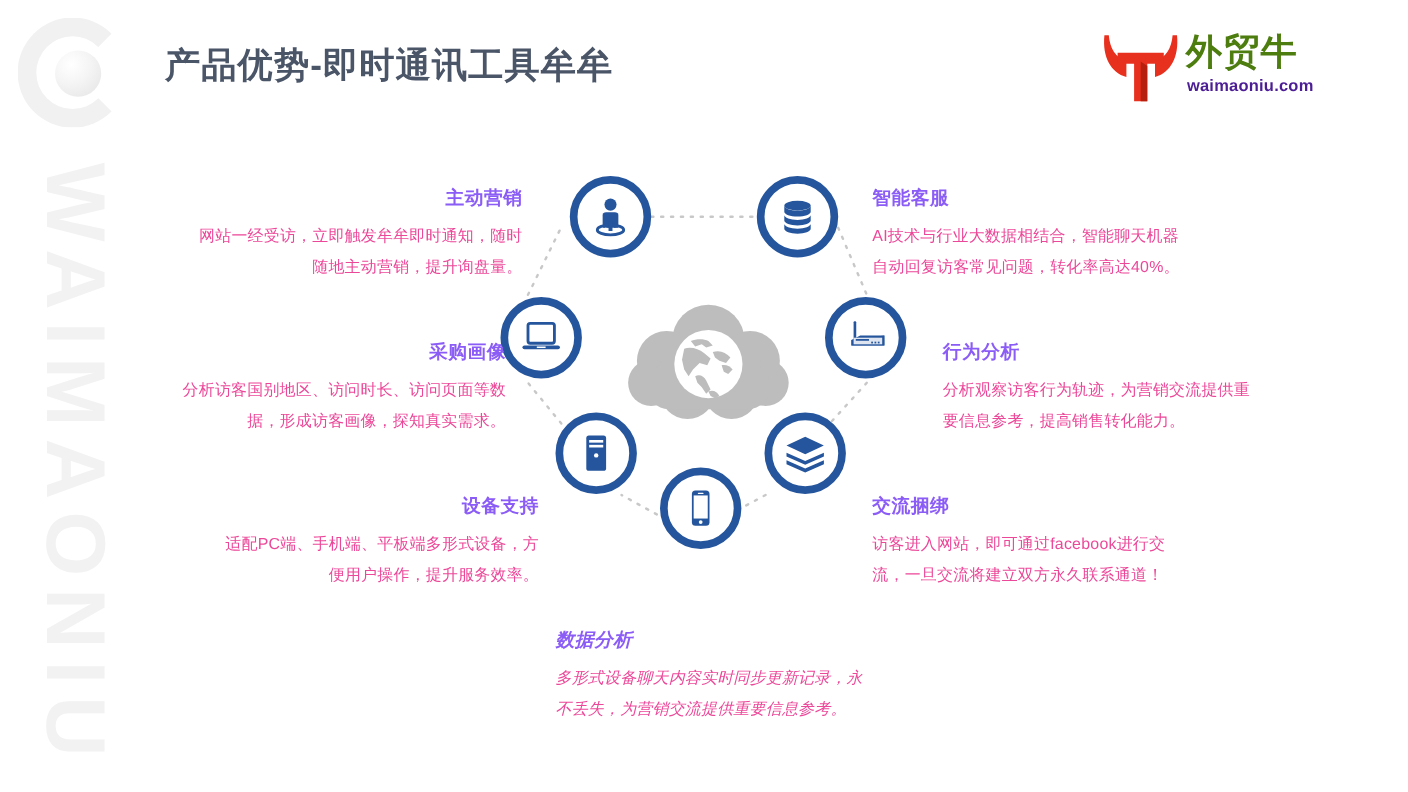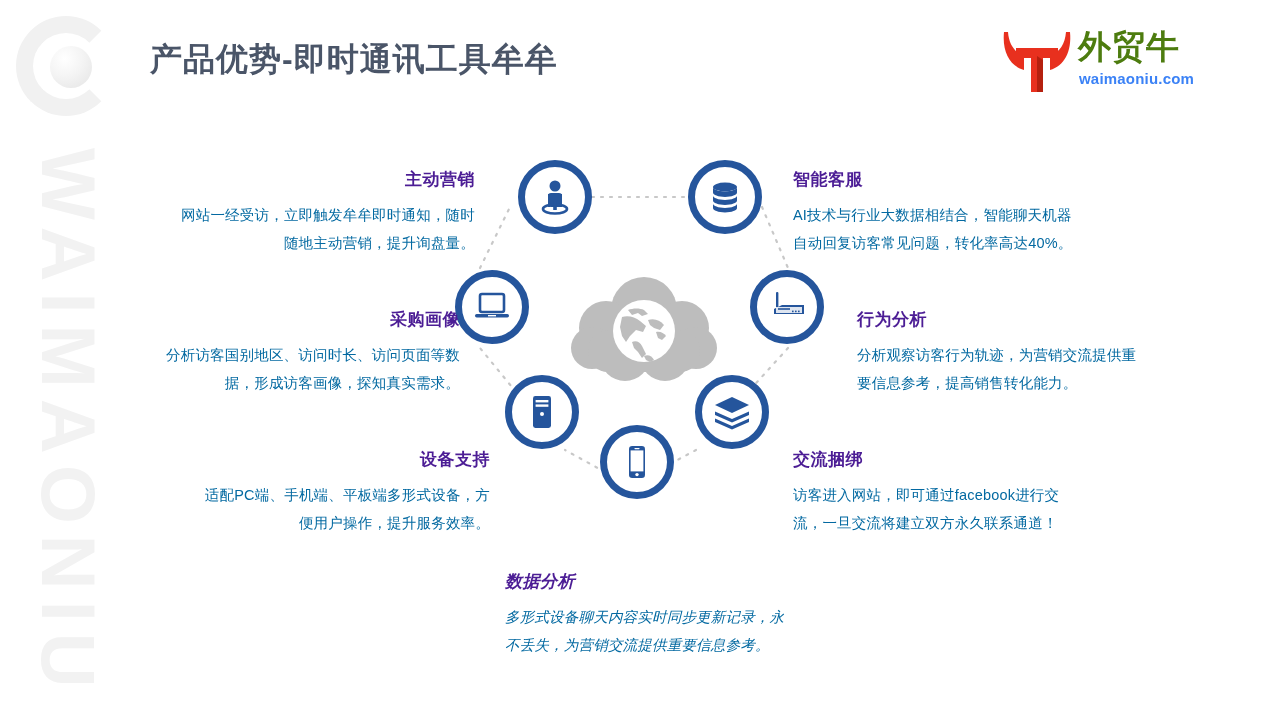--- a/index.html
+++ b/index.html
@@ -83,21 +83,21 @@
     font-weight: bold;
     color: #4d7c0f;
     letter-spacing: 1px;
     line-height: 1;
   }
   .logo-url {
     position: absolute;
     left: 79px; top: 46px;
     font-size: 15px;
     font-weight: bold;
-    color: #3b82f6;
+    color: #4c1d95;
     letter-spacing: 0.2px;
   }
 
   
   .diagram {
     position: absolute;
     left: 430px; top: 160px;
     width: 420px; height: 400px;
     z-index: 2;
   }
@@ -114,27 +114,27 @@
     align-items: center;
     justify-content: center;
   }
   .node svg { display: block; }
 
   
   .block { position: absolute; z-index: 3; }
   .block h3 {
     font-size: 17px;
     font-weight: bold;
-    color: #4c1d95;
+    color: #8b5cf6;
     letter-spacing: 0.5px;
     margin-bottom: 10px;
   }
   .block p {
     font-size: 14.5px;
-    color: #0369a1;
+    color: #ec4899;
     line-height: 1.95;
     letter-spacing: 0.2px;
   }
   .block.right-align { text-align: right; }
   .block.right-align h3 { text-align: right; }
   .block.left-align { text-align: left; }
 </style>
 </head>
 <body>
 

